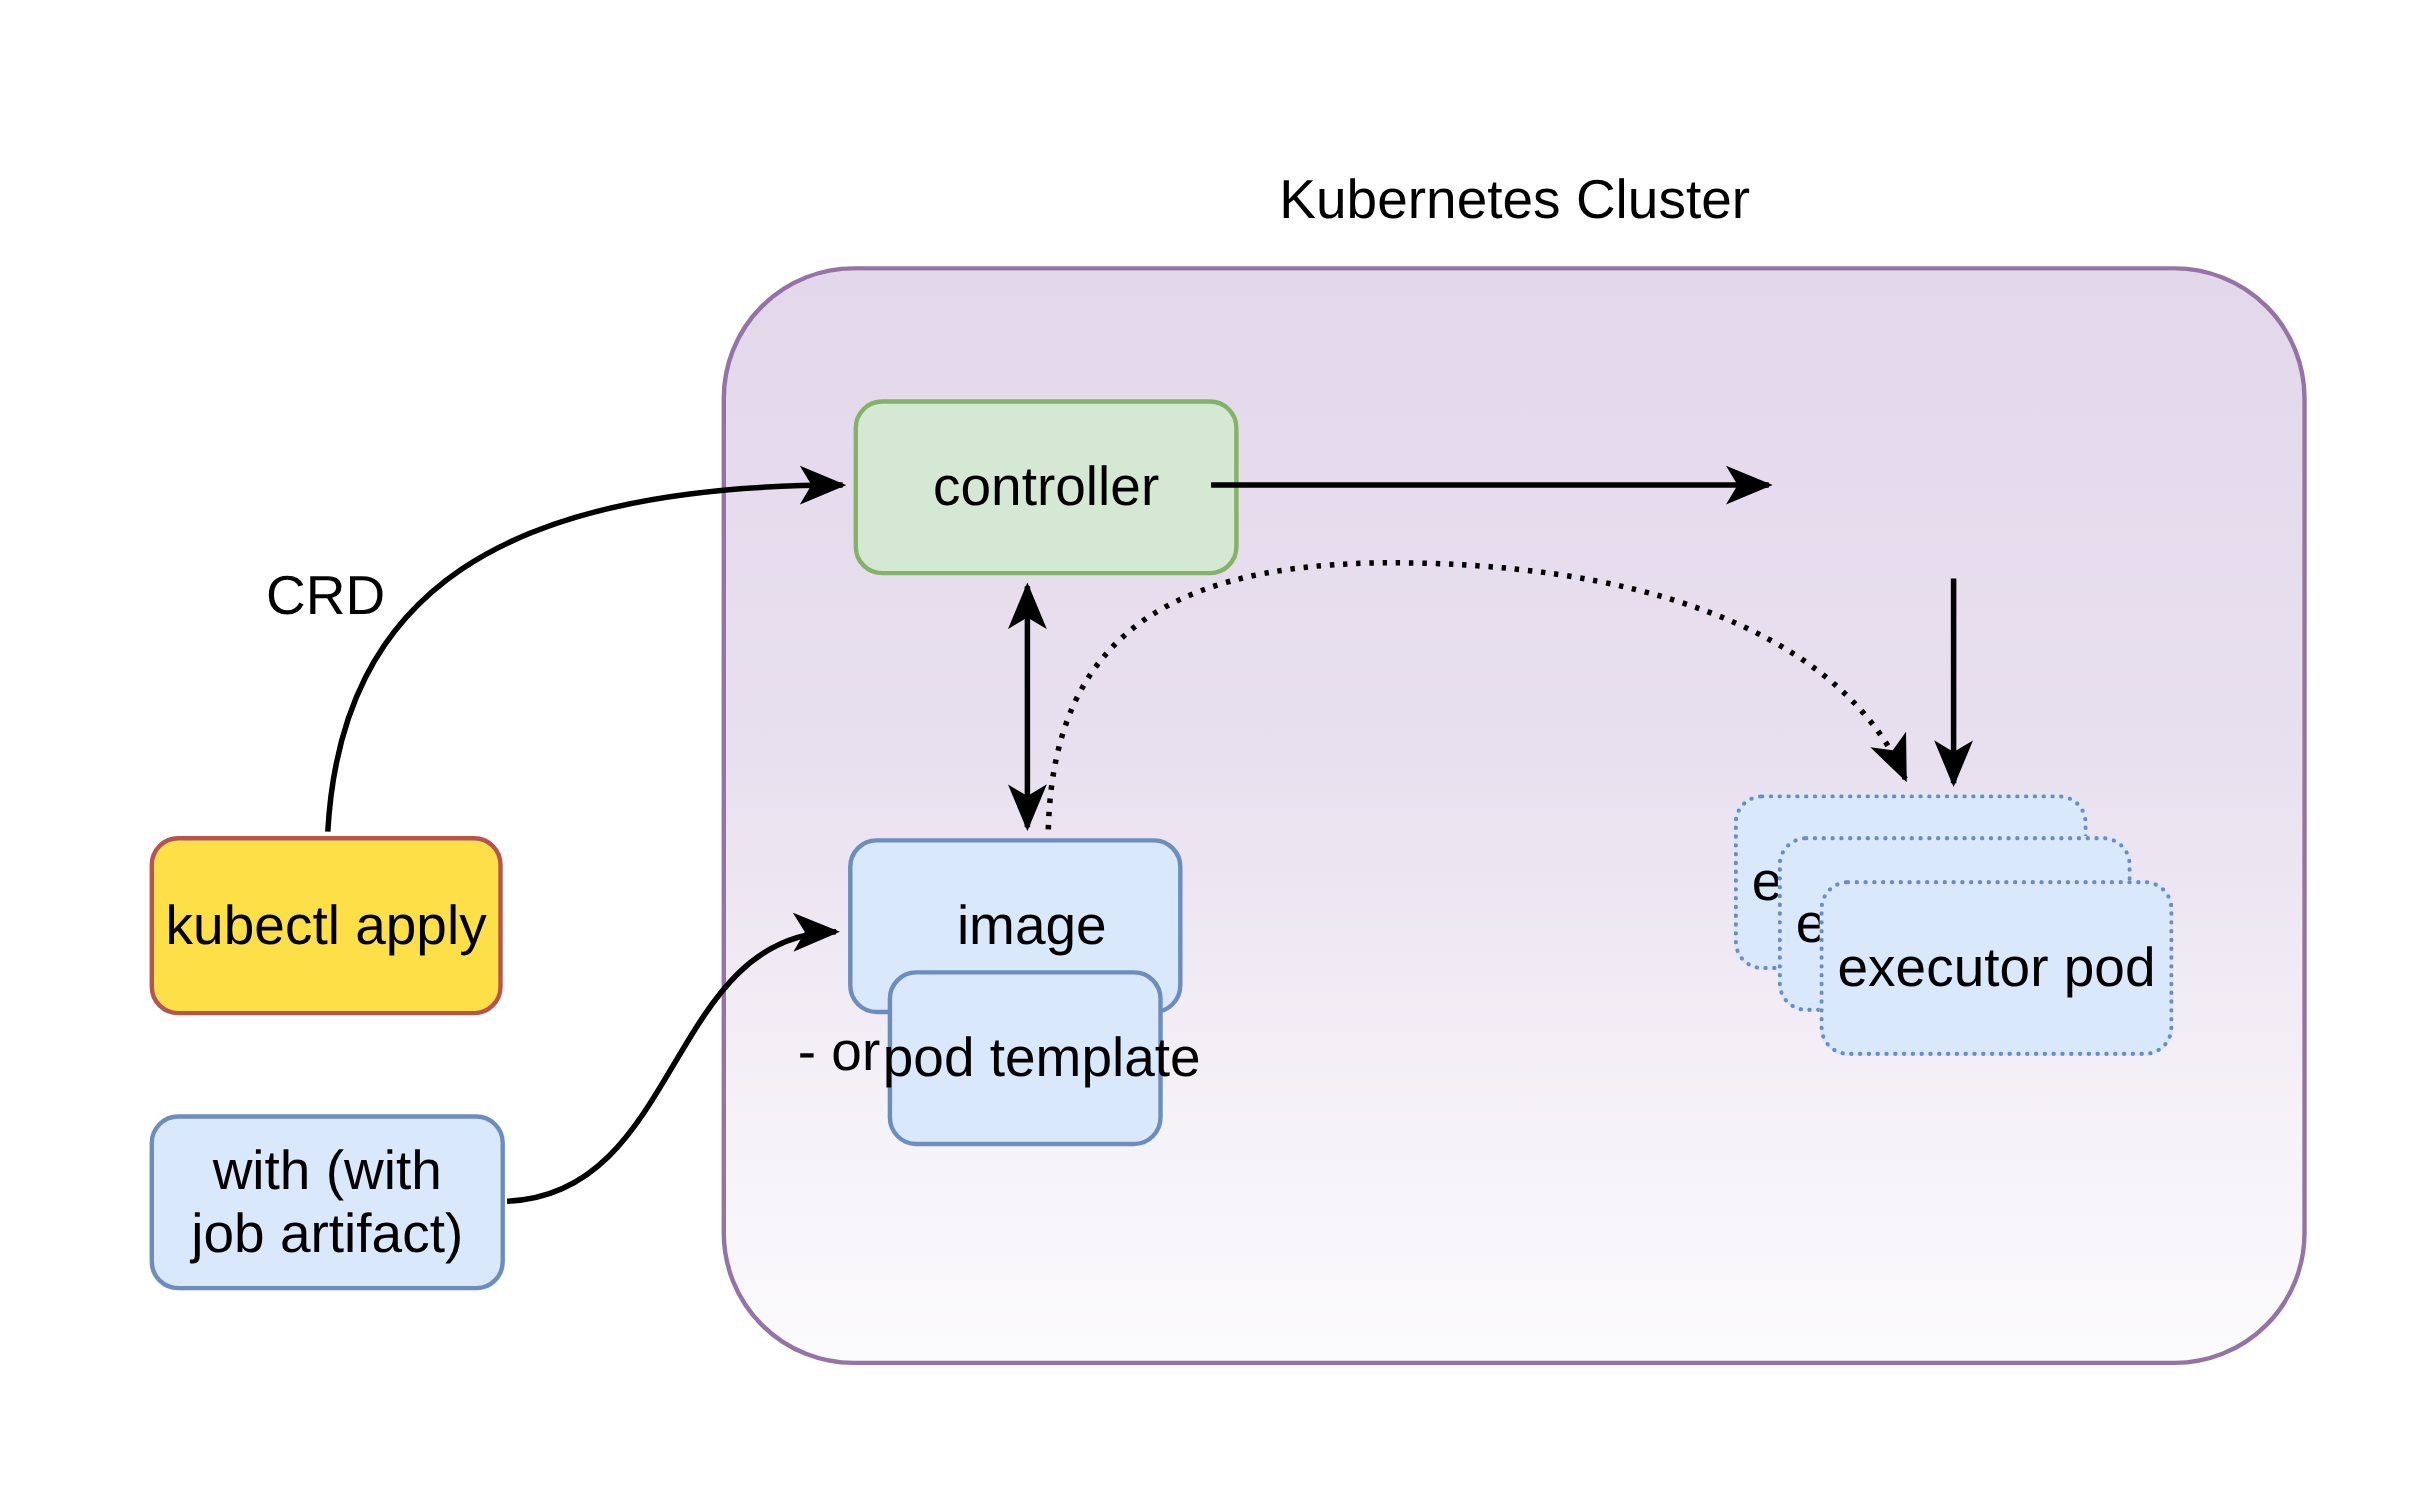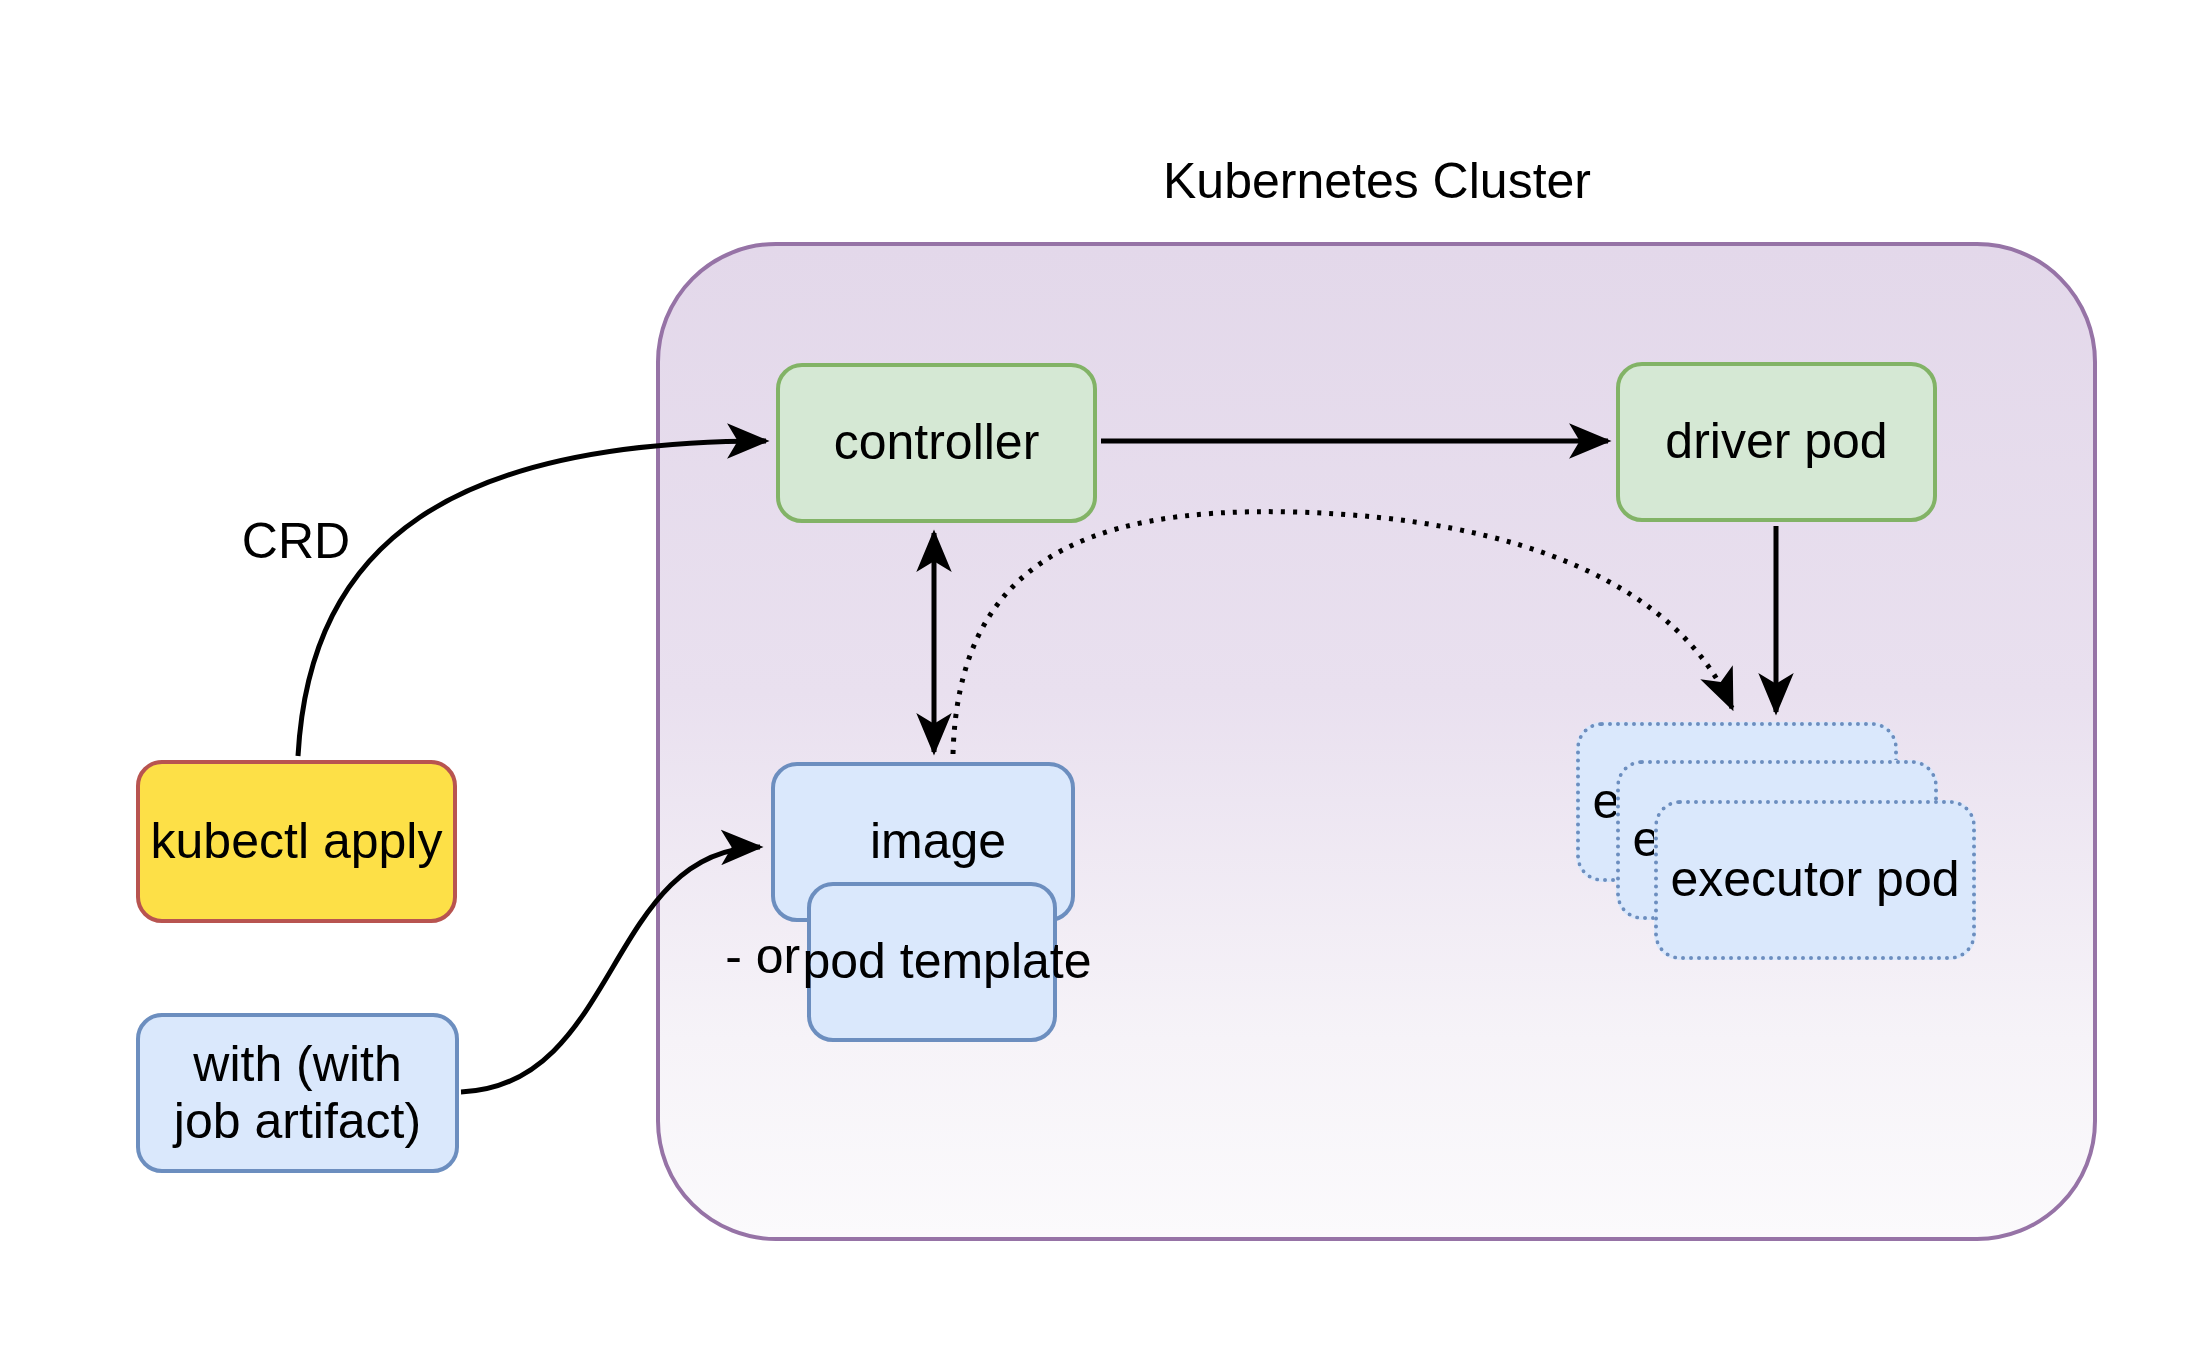--- a/index.html
+++ b/index.html
@@ -13,21 +13,21 @@
     background:linear-gradient(to bottom,#e3d8ea 0%,#e9e0ef 45%,#f6f3f8 80%,#fbfafc 100%);
   }
   .node{
     position:absolute;box-sizing:border-box;display:flex;align-items:center;justify-content:center;
     text-align:center;font-size:50px;line-height:1.15;border-radius:26px;white-space:nowrap;
   }
   .green{background:#d5e8d4;border:4px solid #82b366;}
   .blue{background:#dae8fc;border:4px solid #6c8ebf;padding-left:30px;}
   .blue-dotted{background:#dae8fc;border:4px dotted #6c8ebf;}
   .red{background:#fde047;border:4px solid #b85450;}
-  .n-controller{left:762px;top:363px;width:321px;height:160px;}
+  .n-controller{left:762px;top:363px;width:350px;height:160px;}
   .n-driver{left:1602px;top:362px;width:321px;height:160px;}
   .n-image{left:757px;top:762px;width:304px;height:160px;z-index:1;}
   .n-podtemplate{left:793px;top:882px;width:250px;height:160px;z-index:2;}
   .n-exec1{left:1562px;top:722px;width:322px;height:160px;z-index:1;}
   .n-exec2{left:1602px;top:760px;width:322px;height:160px;z-index:2;}
   .n-exec3{left:1640px;top:800px;width:322px;height:160px;z-index:3;}
   .n-kubectl{left:122px;top:760px;width:321px;height:163px;}
   .n-artifact{left:122px;top:1013px;width:323px;height:160px;white-space:normal;padding:0 18px;}
   .floating-label{
     position:absolute;font-size:50px;text-align:center;white-space:nowrap;
@@ -47,23 +47,20 @@
   <div class="node red n-kubectl">
     <span>kubectl apply</span>
   </div>
   <div class="node blue n-artifact">
     <span>with (with job artifact)</span>
   </div>
   <div class="floating-label" style="left:282px;top:541px;">CRD</div>
 
   <div class="node green n-controller">
     <span>controller</span>
-  </div>
-  <div class="node green n-driver">
-    <span>driver pod</span>
   </div>
   <div class="node blue n-image">
     <span>image</span>
   </div>
   <div class="node blue n-podtemplate">
     <span>pod template</span>
   </div>
   <div class="floating-label" style="left:764px;top:956px;">- or -</div>
 
   <div class="node blue-dotted n-exec1">

